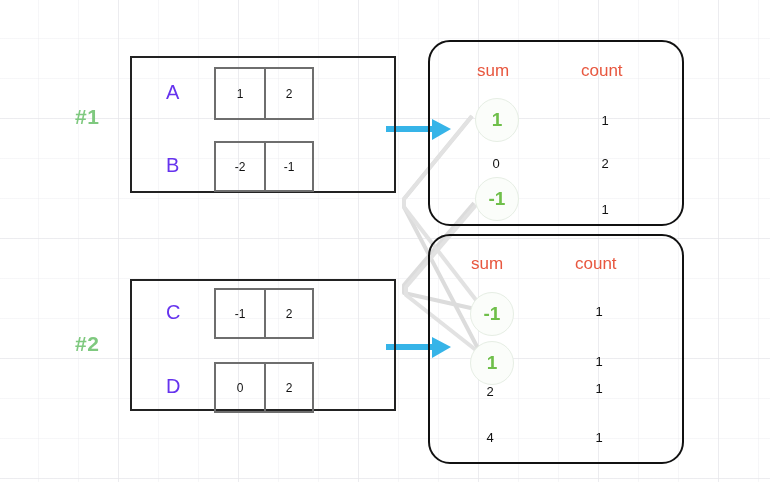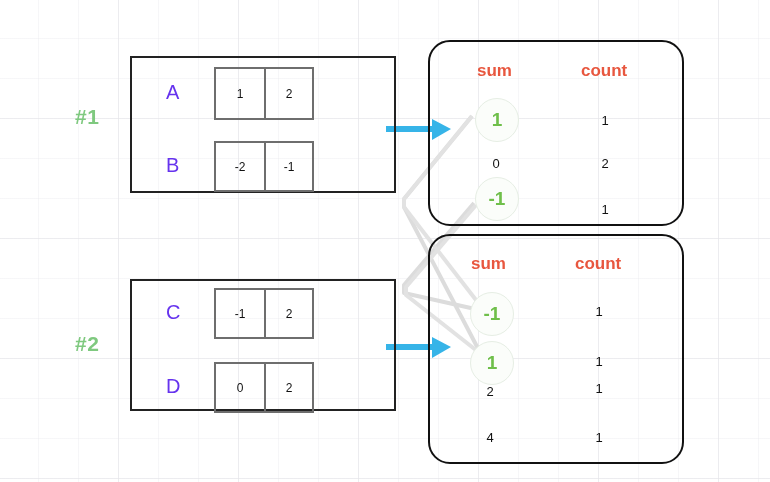--- a/index.html
+++ b/index.html
@@ -76,21 +76,21 @@
     box-sizing:border-box;
     background:transparent;
   }
   #panelA{left:428px;top:40px;width:256px;height:186px;}
   #panelB{left:428px;top:234px;width:256px;height:230px;}
 
   .colhead{
     position:absolute;
     color:#e8573f;
     font-size:17px;
-    font-weight:700;
+    font-weight:400;
     font-family:"Liberation Sans", sans-serif;
   }
   .valtxt{
     position:absolute;
     font-size:13px;
     color:#111;
     font-family:"Liberation Sans", sans-serif;
     text-align:center;
     transform:translate(-50%,-50%);
     white-space:nowrap;

